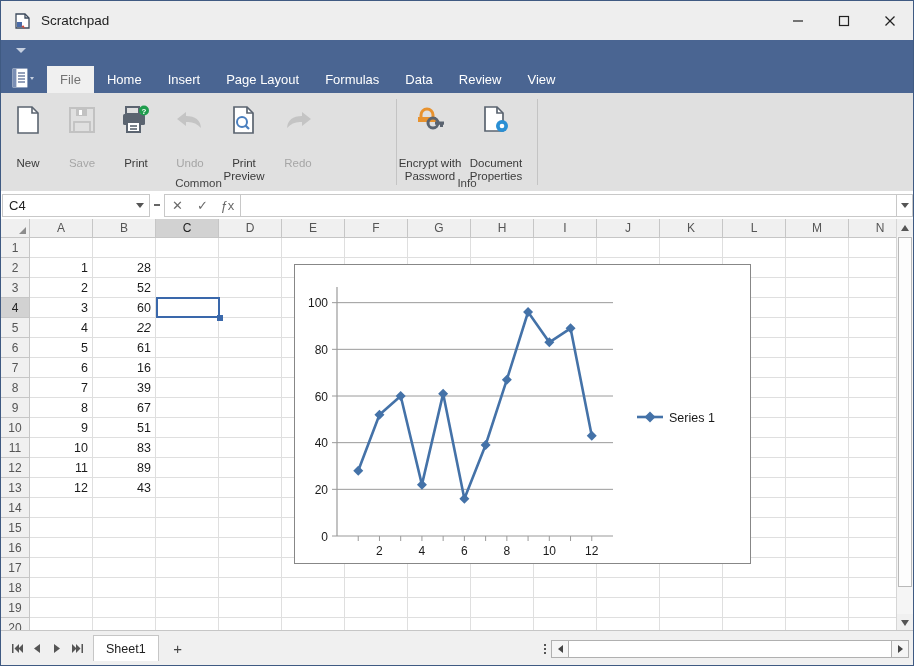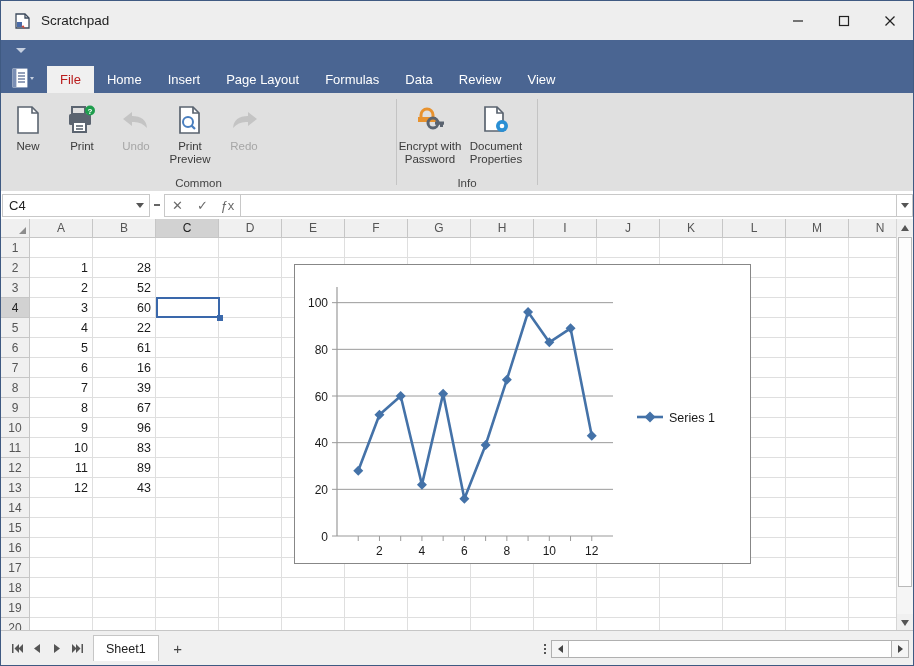--- a/index.html
+++ b/index.html
@@ -84,21 +84,21 @@
   .tab {
     padding: 0 13px;
     display: flex; align-items: center;
     font-size: 13px;
     color: #ffffff;
     height: 27px;
     box-sizing: border-box;
   }
   .tab.active {
     background: #f0f0f0;
-    color: #b91c1c;
+    color: #737373;
   }
 
   .ribbon-body {
     position: absolute;
     left: 0; top: 92px;
     width: 912px; height: 98px;
     background: #e0e0e0;
     border-bottom: 1px solid #b8b8b8;
   }
   .ribbon-group {
@@ -129,21 +129,21 @@
     width: 54px;
     display: flex;
     flex-direction: column;
     align-items: center;
     padding-top: 6px;
     cursor: default;
   }
   .ritem.wide { width: 66px; }
   .ritem.disabled { opacity: 1; }
   .ritem .lbl {
-    margin-top: 3px;
+    margin-top: 20px;
     font-size: 11.5px;
     color: #3a3a3a;
     text-align: center;
     line-height: 13px;
   }
   .ritem.disabled .lbl { color: #a6a6a6; }
   .ricon { height: 34px; display: flex; align-items: center; justify-content: center; }
 
   
   .formula-bar {
@@ -489,20 +489,31 @@
     <div class="ribbon-group" style="left:0; width:395px;">
       <div class="group-items">
         <div class="ritem">
           <div class="ricon">
             <svg width="28" height="30" viewBox="0 0 28 30">
                 <path d="M4 2 h14 l6 6 v20 h-20 z" fill="#ffffff" stroke="#5b6470" stroke-width="1.6"></path>
                 <path d="M18 2 v6 h6" fill="none" stroke="#5b6470" stroke-width="1.6"></path>
               </svg>
           </div>
           <div class="lbl">New</div>
+        </div>
+        <div class="ritem disabled">
+          <div class="ricon">
+            <svg width="28" height="28" viewBox="0 0 28 28">
+                <rect x="2" y="2" width="24" height="24" fill="none" stroke="#c2c2c2" stroke-width="2"></rect>
+                <rect x="8" y="2" width="11" height="8" fill="#c2c2c2"></rect>
+                <rect x="11" y="4" width="3" height="5" fill="#ffffff"></rect>
+                <rect x="6" y="16" width="16" height="10" fill="none" stroke="#c2c2c2" stroke-width="1.8"></rect>
+              </svg>
+          </div>
+          <div class="lbl">Save</div>
         </div>
         <div class="ritem">
           <div class="ricon">
             <svg width="30" height="30" viewBox="0 0 30 30">
                 <rect x="5" y="2" width="13" height="7" fill="none" stroke="#5b6470" stroke-width="2"></rect>
                 <rect x="2" y="9" width="22" height="11" rx="1.5" fill="#5b6470"></rect>
                 <rect x="6" y="17" width="13" height="10" fill="#ffffff" stroke="#5b6470" stroke-width="2"></rect>
                 <line x1="9" y1="21" x2="16" y2="21" stroke="#5b6470" stroke-width="1.6"></line>
                 <line x1="9" y1="24" x2="16" y2="24" stroke="#5b6470" stroke-width="1.6"></line>
                 <circle cx="23" cy="5.5" r="5" fill="#1f9d4d"></circle>
@@ -705,21 +716,21 @@
           <div class="cell" style="width: 63px;"></div>
           <div class="cell" style="width: 63px;"></div>
           <div class="cell" style="width: 63px;"></div>
           <div class="cell" style="width: 63px;"></div>
           <div class="cell" style="width: 63px;"></div>
           <div class="cell" style="width: 63px;"></div>
           <div class="cell" style="width: 63px;"></div>
         </div>
         <div class="grid-row">
           <div class="cell" style="width: 63px;">4</div>
-          <div class="cell" style="width: 63px;">22</div>
+          <div class="cell" style="width: 63px; font-style: italic;">22</div>
           <div class="cell" style="width: 63px;"></div>
           <div class="cell" style="width: 63px;"></div>
           <div class="cell" style="width: 63px;"></div>
           <div class="cell" style="width: 63px;"></div>
           <div class="cell" style="width: 63px;"></div>
           <div class="cell" style="width: 63px;"></div>
           <div class="cell" style="width: 63px;"></div>
           <div class="cell" style="width: 63px;"></div>
           <div class="cell" style="width: 63px;"></div>
           <div class="cell" style="width: 63px;"></div>
@@ -785,21 +796,21 @@
           <div class="cell" style="width: 63px;"></div>
           <div class="cell" style="width: 63px;"></div>
           <div class="cell" style="width: 63px;"></div>
           <div class="cell" style="width: 63px;"></div>
           <div class="cell" style="width: 63px;"></div>
           <div class="cell" style="width: 63px;"></div>
           <div class="cell" style="width: 63px;"></div>
         </div>
         <div class="grid-row">
           <div class="cell" style="width: 63px;">9</div>
-          <div class="cell" style="width: 63px;">96</div>
+          <div class="cell" style="width: 63px;">51</div>
           <div class="cell" style="width: 63px;"></div>
           <div class="cell" style="width: 63px;"></div>
           <div class="cell" style="width: 63px;"></div>
           <div class="cell" style="width: 63px;"></div>
           <div class="cell" style="width: 63px;"></div>
           <div class="cell" style="width: 63px;"></div>
           <div class="cell" style="width: 63px;"></div>
           <div class="cell" style="width: 63px;"></div>
           <div class="cell" style="width: 63px;"></div>
           <div class="cell" style="width: 63px;"></div>

